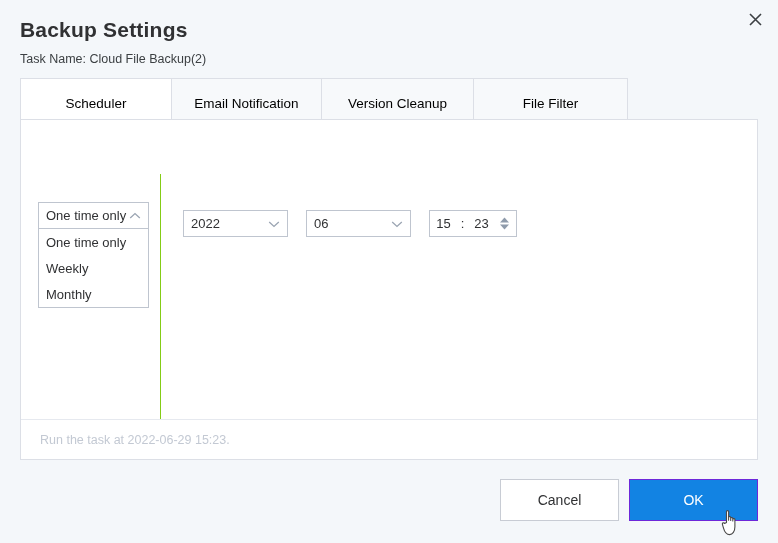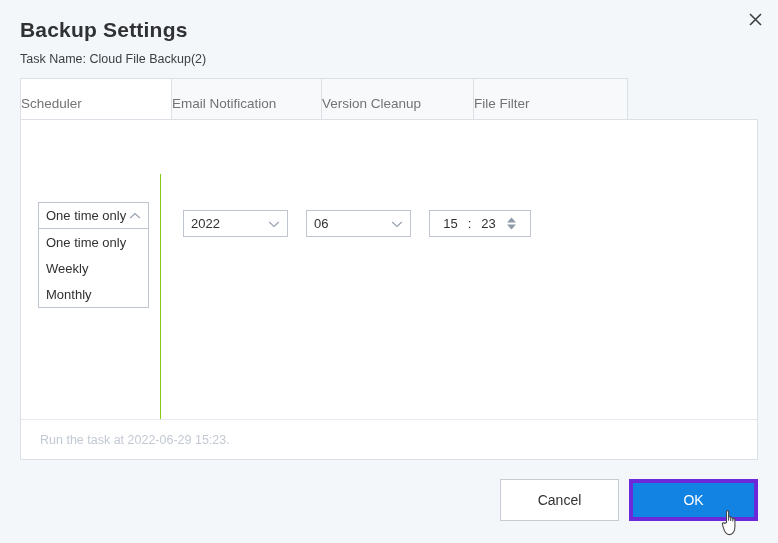--- a/index.html
+++ b/index.html
@@ -54,22 +54,23 @@
     width: 608px;
     height: 42px;
     display: flex;
     box-sizing: border-box;
   }
   .tab {
     box-sizing: border-box;
     height: 50px;
     display: flex;
     align-items: center;
+    justify-content: center;
     font-size: 13.5px;
-    color: #737373;
+    color: #000000;
     background: #f7f9fb;
     border: 1px solid #dcdfe6;
     border-left: none;
     cursor: pointer;
     white-space: nowrap;
   }
   .tab:first-child { border-left: 1px solid #dcdfe6; }
   .tab.active {
     background: #ffffff;
     border-bottom: 1px solid #ffffff;
@@ -198,21 +199,21 @@
     padding: 0 7px;
     font-size: 13px;
     color: #303133;
     margin-right: 18px;
     cursor: pointer;
   }
   .dsel .val { flex: 1; }
   .dsel .arr { flex: none; display: flex; align-items: center; }
   .time-box {
     box-sizing: border-box;
-    width: 102px;
+    width: 88px;
     height: 27px;
     border: 1px solid #bfc5cf;
     background: #fff;
     display: flex;
     align-items: center;
     justify-content: center;
     gap: 10px;
     font-size: 13px;
     color: #303133;
     cursor: text;
@@ -254,21 +255,21 @@
   #cancel-button {
     width: 119px;
     background: #ffffff;
     border: 1px solid #c8ccd4;
     color: #303133;
     margin-right: 10px;
   }
   #ok-button {
     width: 129px;
     background: #1283e3;
-    border: 4px solid #6d28d9;
+    border: 1px solid #6d28d9;
     color: #ffffff;
   }
 
   
   #mouse-cursor {
     position: absolute;
     left: 720px;
     top: 508px;
     pointer-events: none;
   }

